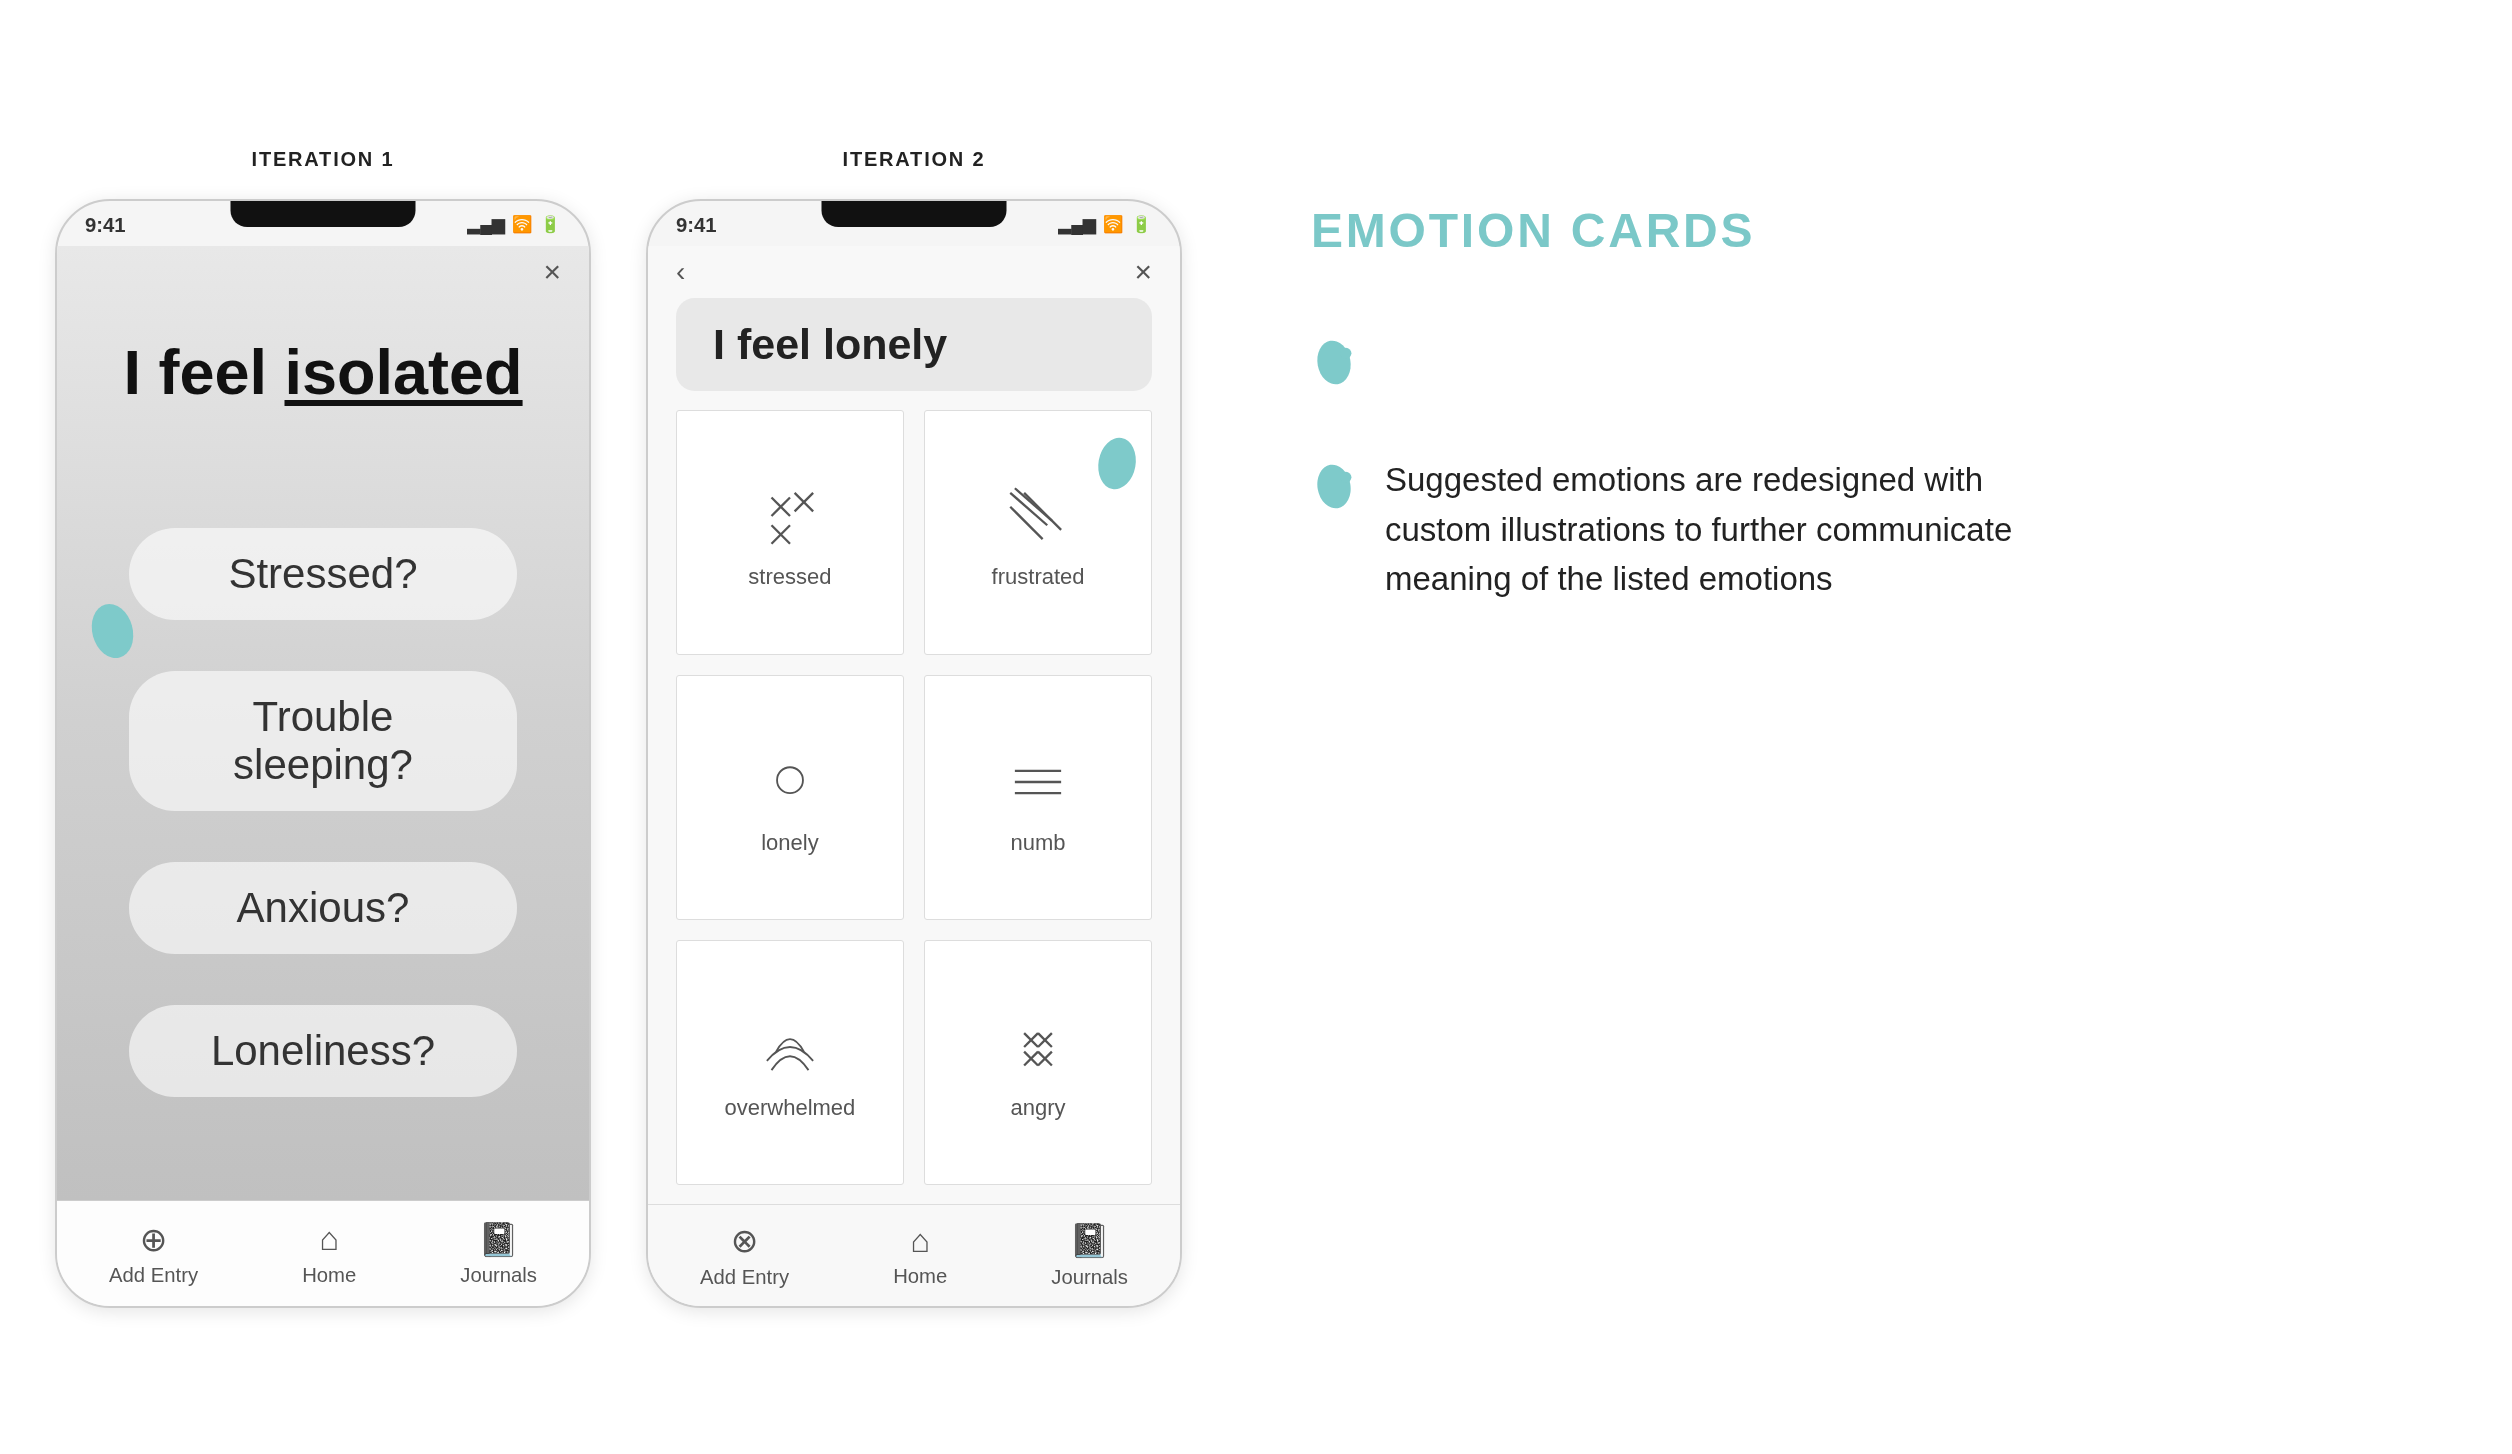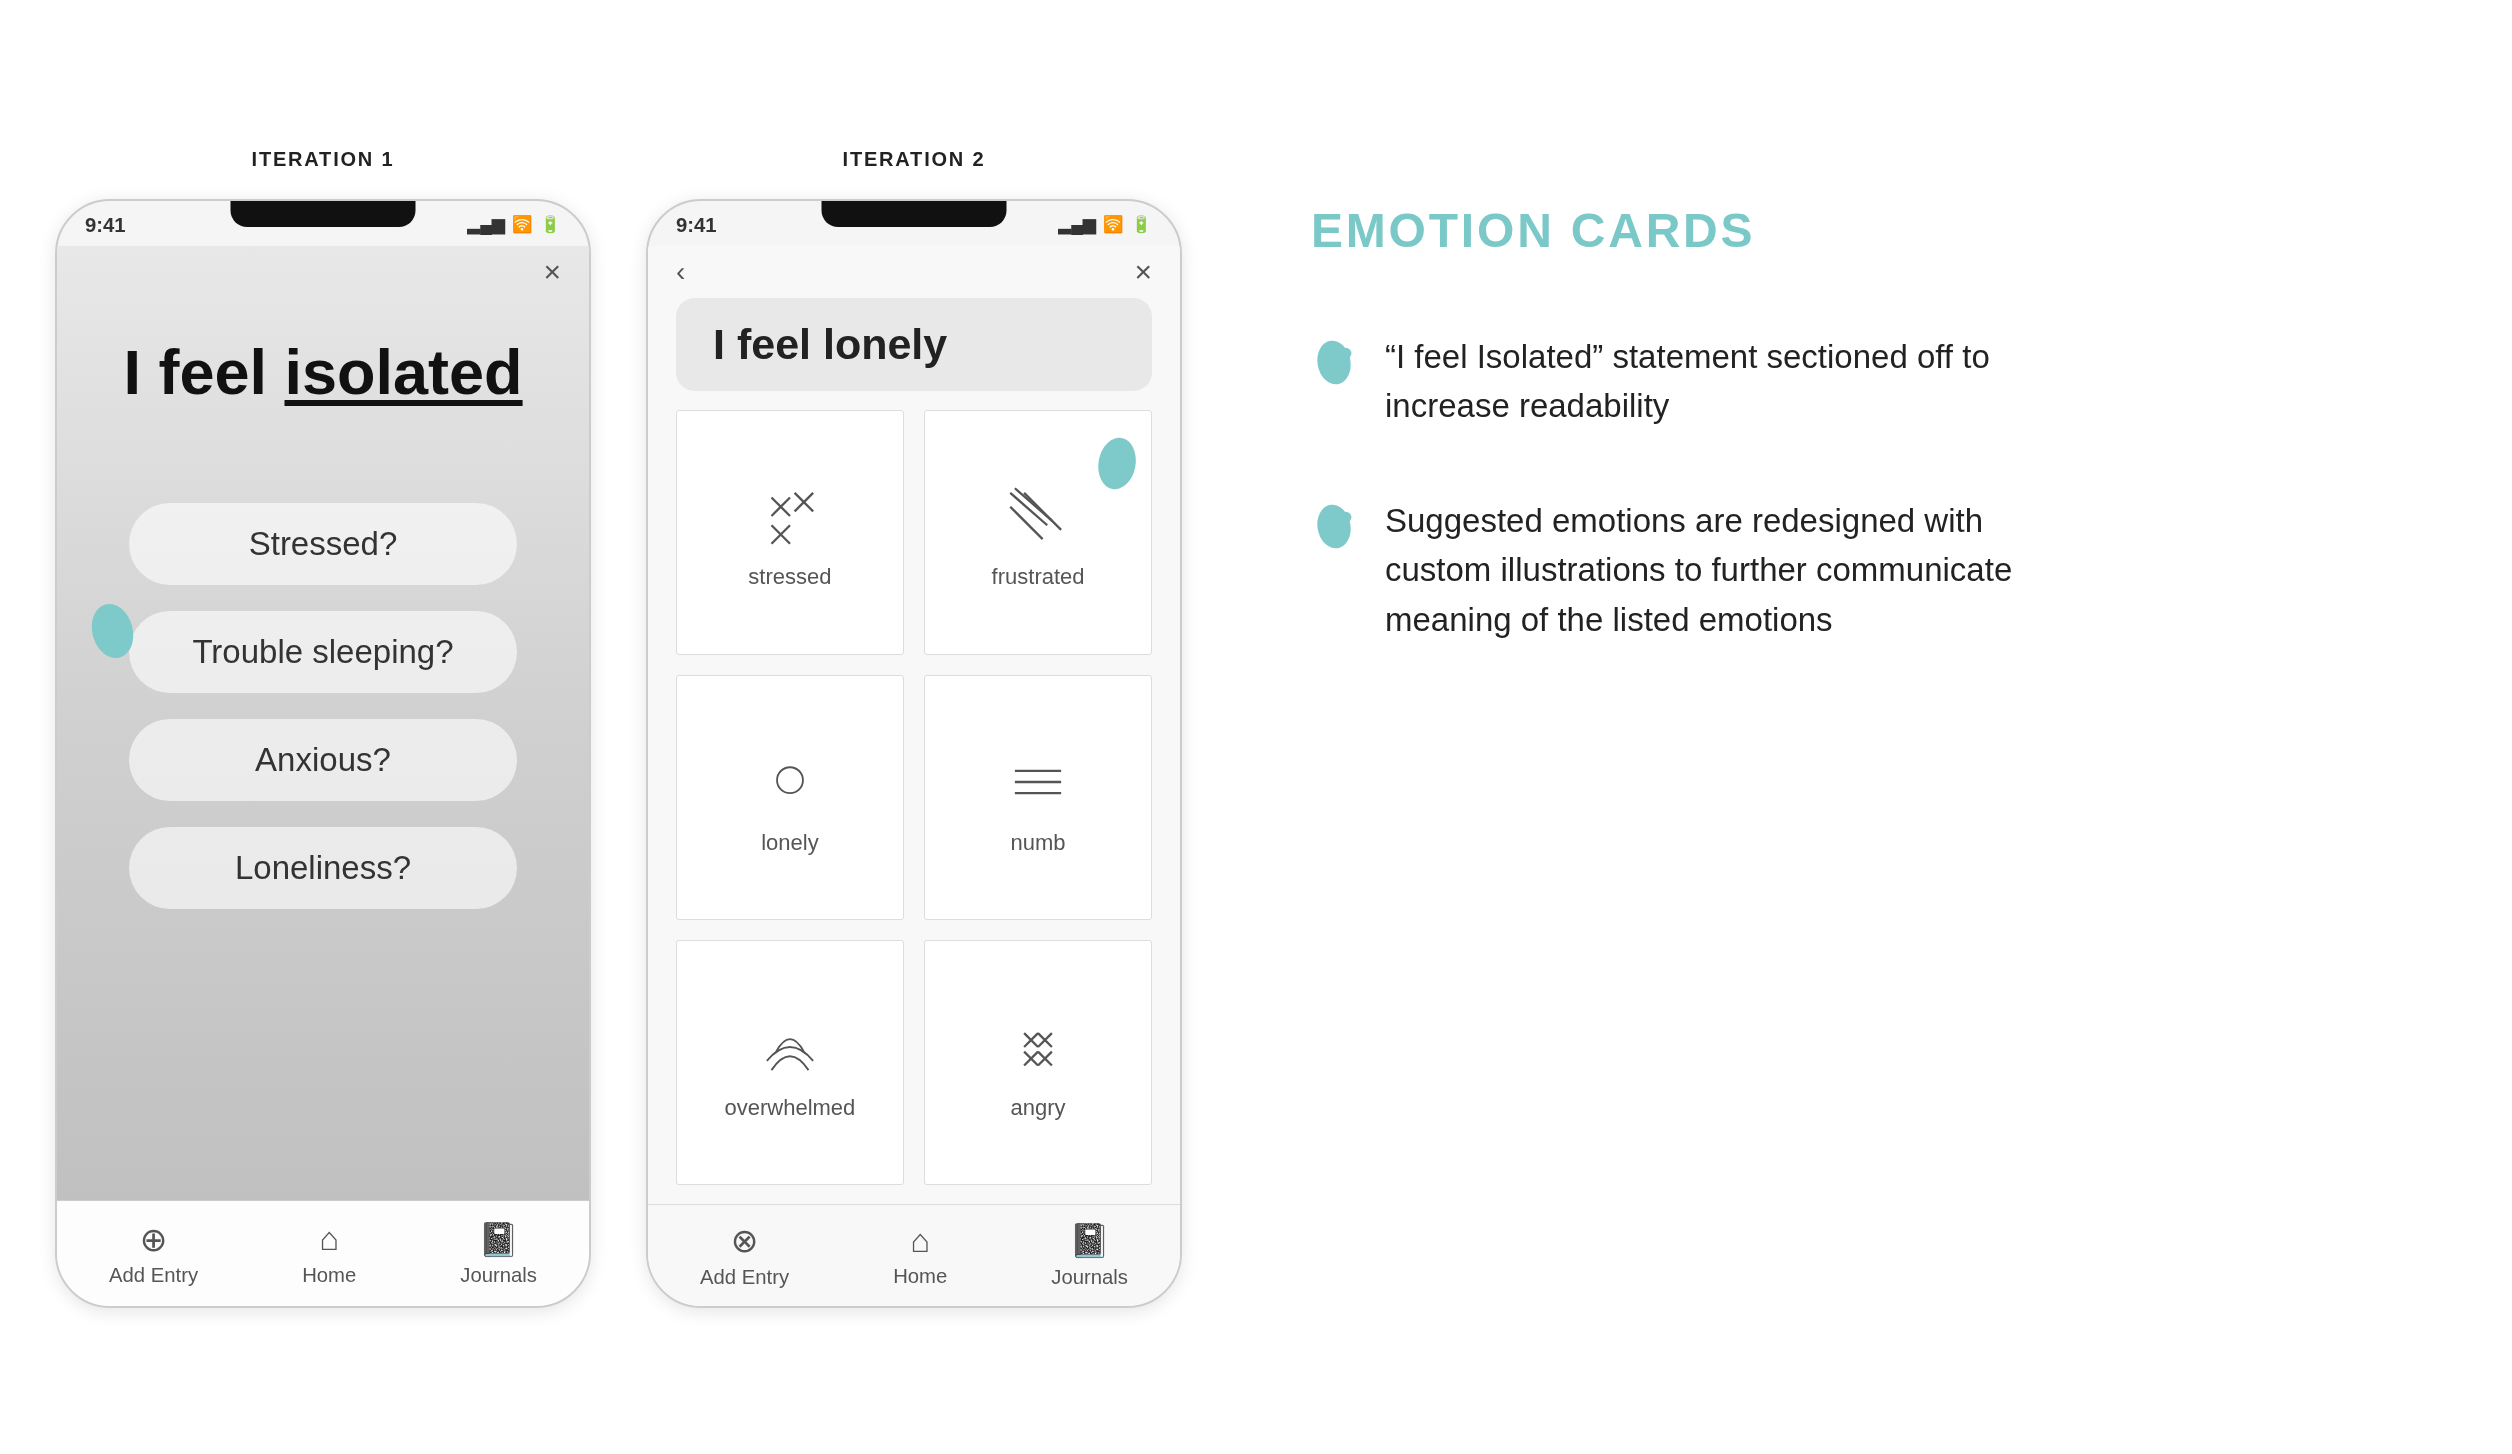--- a/index.html
+++ b/index.html
@@ -136,26 +136,27 @@
       gap: 26px;
       margin-top: 92px;
       padding: 0 37px;
     }
 
     .emotion-pill {
       width: 388px;
       padding: 22px 37px;
       border-radius: 46px;
       background: rgba(255,255,255,0.6);
-      font-size: 33px;
+      font-size: 42px;
       font-weight: 500;
       color: #333;
       text-align: center;
       border: none;
       cursor: pointer;
+      margin-top: 25px;
     }
 
     .phone1-nav {
       display: flex;
       justify-content: space-around;
       align-items: center;
       padding: 18.5px 0;
       border-top: 0.9px solid #ccc;
       background: rgba(255,255,255,0.8);
       flex-shrink: 0;
@@ -471,21 +472,20 @@
 
   <div class="right-panel">
     <div class="section-title">EMOTION CARDS</div>
 
     <div class="bullet-points">
       <div class="bullet-item">
         <svg class="bullet-blob" viewBox="0 0 50 60">
           <ellipse cx="25" cy="30" rx="18" ry="24" fill="#7ecaca" transform="rotate(-10 25 30)"></ellipse>
           <circle cx="38" cy="20" r="6" fill="#7ecaca"></circle>
         </svg>
-        <div class="bullet-text">“I feel Isolated” statement sectioned off to increase readability</div>
       </div>
 
       <div class="bullet-item">
         <svg class="bullet-blob" viewBox="0 0 50 60">
           <ellipse cx="25" cy="30" rx="18" ry="24" fill="#7ecaca" transform="rotate(-10 25 30)"></ellipse>
           <circle cx="38" cy="20" r="6" fill="#7ecaca"></circle>
         </svg>
         <div class="bullet-text">Suggested emotions are redesigned with custom illustrations to further communicate meaning of the listed emotions</div>
       </div>
     </div>

